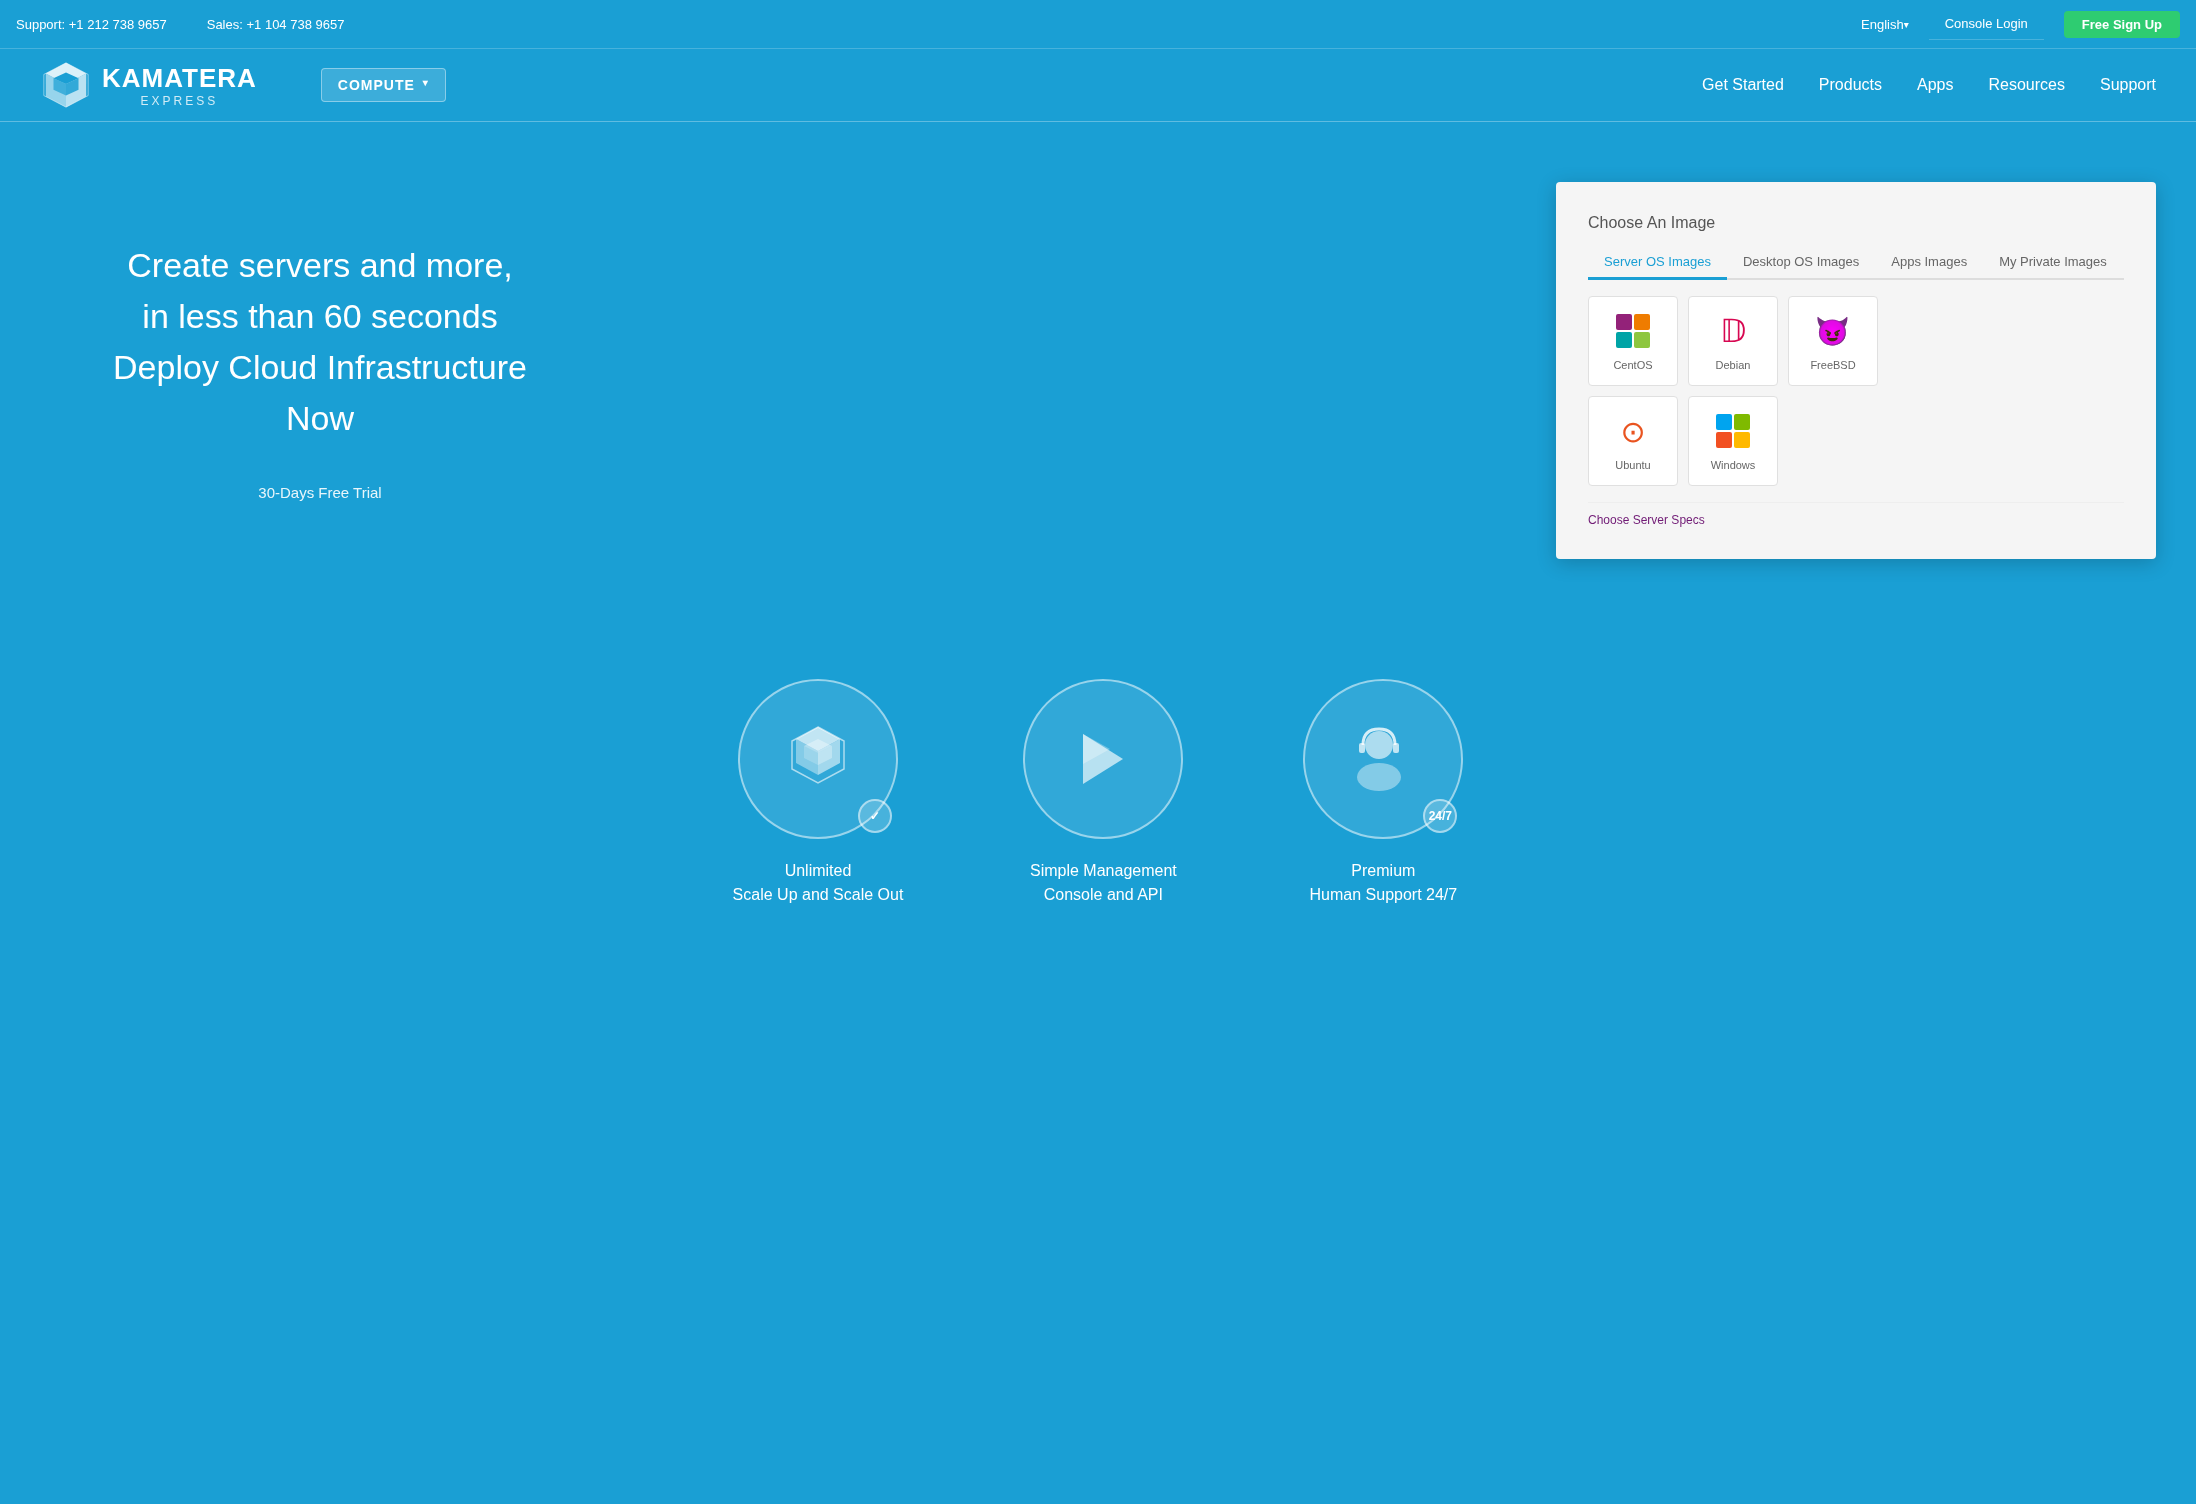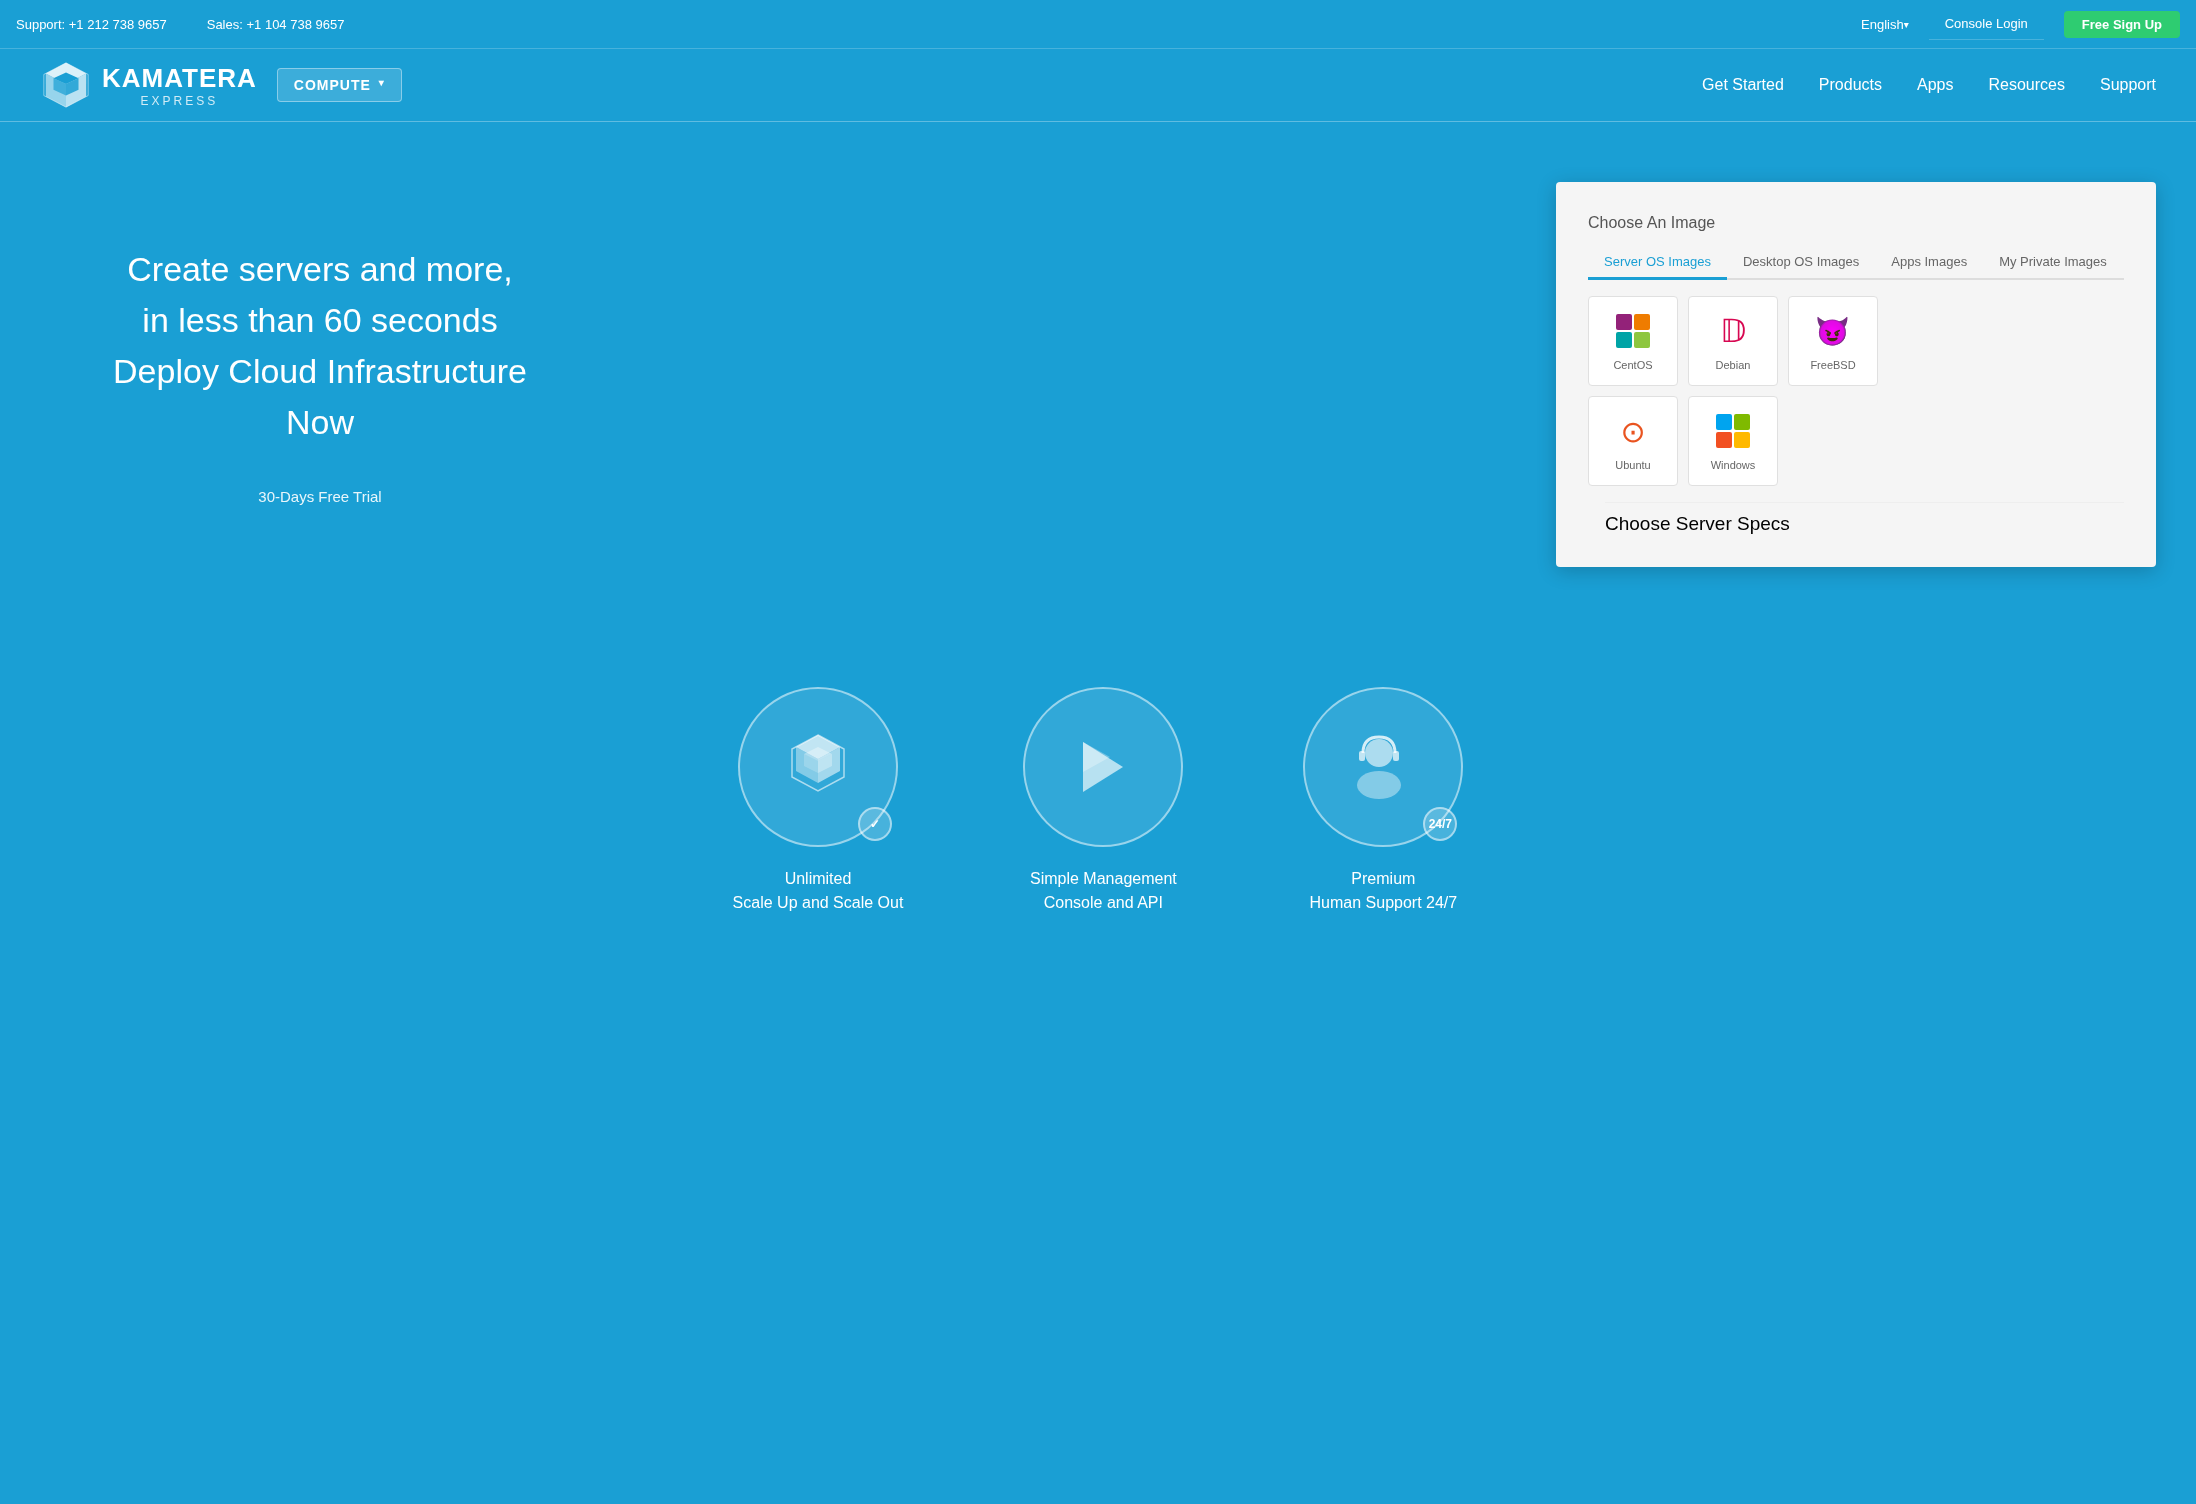--- a/index.html
+++ b/index.html
@@ -51,20 +51,21 @@
       border: 1px solid rgba(255,255,255,0.4);
       color: white;
       padding: 8px 16px;
       border-radius: 4px;
       font-size: 14px;
       font-weight: 600;
       cursor: pointer;
       display: flex;
       gap: 8px;
       letter-spacing: 1px;
+      margin-left: 44px;
     }
     .nav-right { display: flex; align-items: center; gap: 35px; }
     .nav-link { color: white; text-decoration: none; font-size: 16px; font-weight: 400; }
 
     
     .hero {
       background: #1a9fd4;
       padding: 60px 40px 60px 80px;
       display: flex;
       align-items: center;
@@ -149,25 +150,24 @@
       padding: 14px 10px;
       display: flex;
       flex-direction: column;
       align-items: center;
       gap: 8px;
       cursor: pointer;
     }
     .os-icon { font-size: 30px; width: 40px; height: 40px; display: flex; align-items: center; justify-content: center; }
     .os-label { font-size: 11px; color: #666; }
     .server-specs {
-      font-size: 19px;
-      color: #000000;
+      font-size: 12px;
+      color: #701a75;
       padding-top: 10px;
       border-top: 1px solid #eee;
-      margin-left: 17px;
     }
 
     
     .features {
       background: #1a9fd4;
       padding: 60px 40px 50px;
       display: flex;
       justify-content: center;
       gap: 120px;
     }

